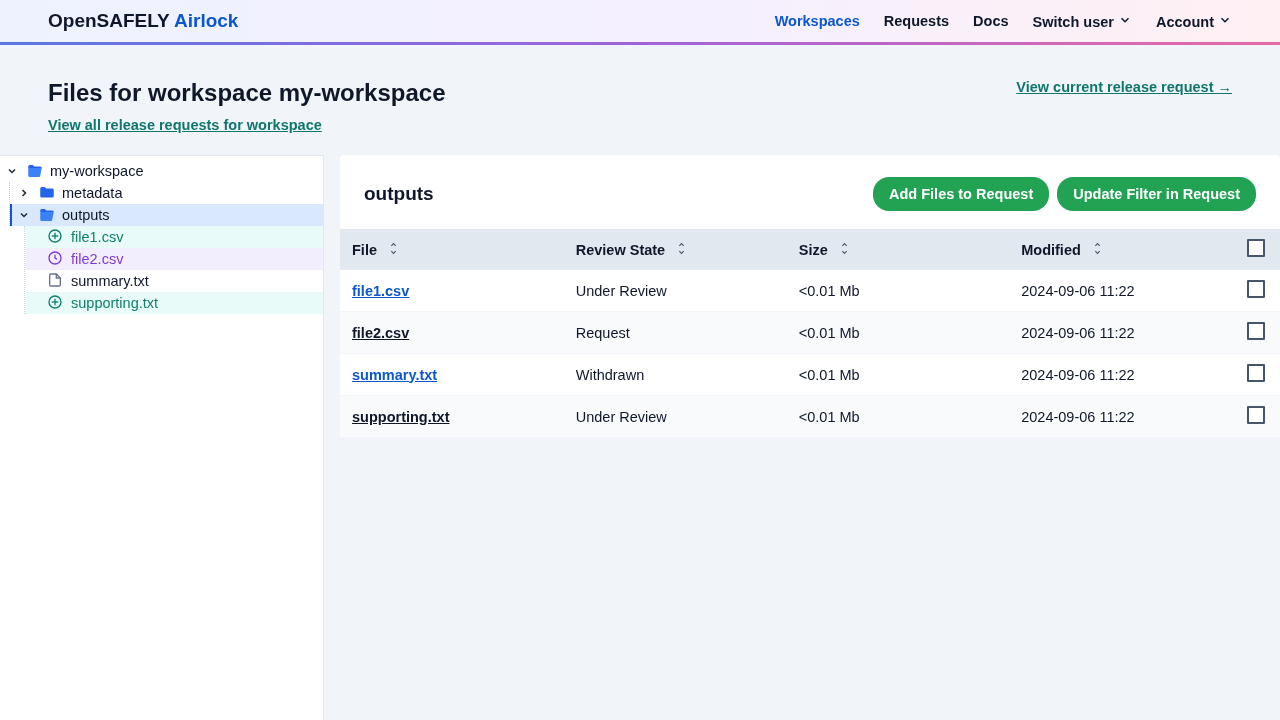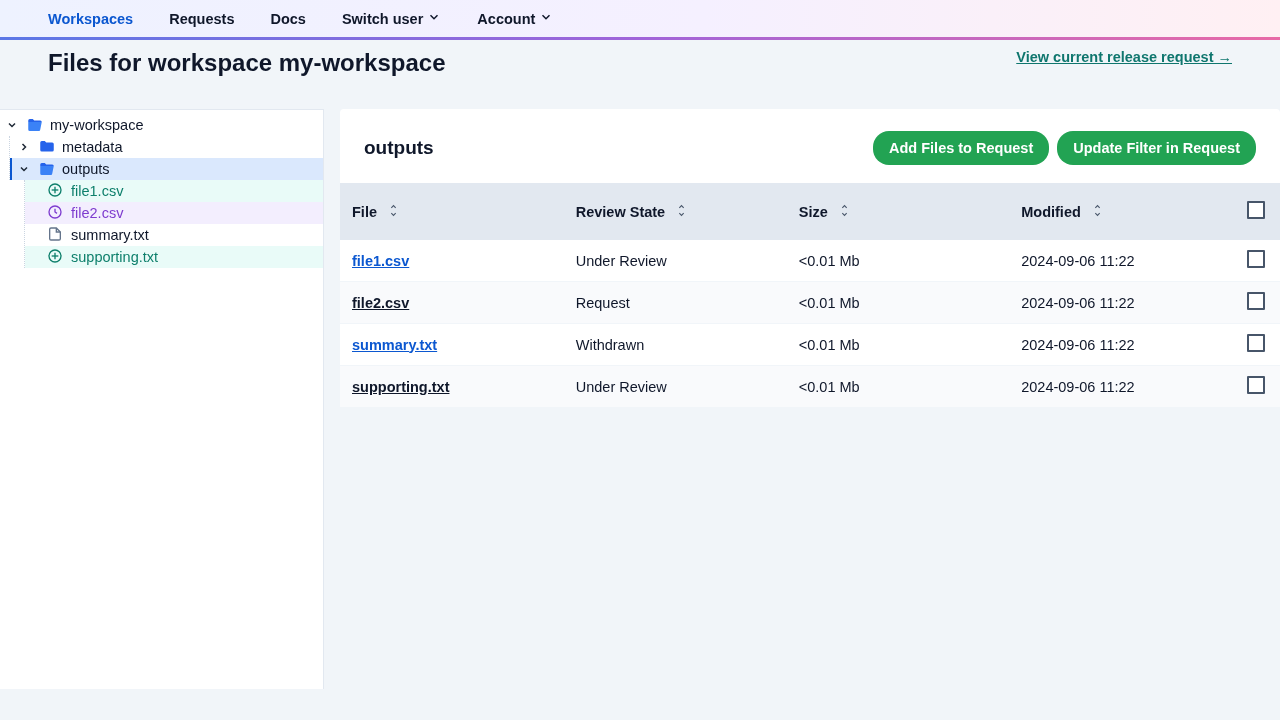--- a/index.html
+++ b/index.html
@@ -17,31 +17,31 @@
     align-items: center;
     justify-content: space-between;
     padding: 10px 48px;
     background: linear-gradient(to right, #eef2ff 0%, #f5f0ff 55%, #fff0f3 100%);
     border-bottom: 3px solid;
     border-image: linear-gradient(to right, #5b77e6, #a064d9, #e86aa6) 1;
     font-weight: 600;
   }
   .brand { font-size: 19px; font-weight: 700; }
   .brand .accent { color: #0b57d0; }
-  .navlinks { display: flex; gap: 36px; align-items: center; }
+  .navlinks { display: flex; gap: 24px; align-items: center; }
   .navlink { color: #0f172a; cursor: pointer; }
   .navlink.active { color: #0b57d0; }
   .chev { display: inline-flex; }
 
   
   .page-header {
     display: flex;
     align-items: flex-start;
     justify-content: space-between;
-    padding: 9px 48px 22px;
+    padding: 34px 48px 22px;
     background: #f1f5f9;
   }
   .page-header h1 { font-size: 24px; font-weight: 700; margin-bottom: 10px; }
   .link { color: #0f766e; text-decoration: underline; font-weight: 600; cursor: pointer; }
 
   
   .split { display: flex; height: calc(100% - 48px - 92px); }
 
   
   .tree-pane {
@@ -93,21 +93,21 @@
     border-radius: 16px;
     border: none;
     cursor: pointer;
     font-size: 14.5px;
   }
 
   
   table { width: 100%; border-collapse: collapse; }
   thead tr.head { background: #e2e8f0; }
   thead tr.filters { background: #fff; border-bottom: 1px solid #e2e8f0; }
-  th { text-align: left; font-weight: 600; padding: 18px 12px; font-size: 14.5px; margin-top: 32px; }
+  th { text-align: left; font-weight: 600; padding: 10px 12px; font-size: 14.5px; margin-top: 32px; }
   th .sort { display: inline-flex; margin-left: 6px; color: #475569; }
   th.check, td.check { width: 48px; text-align: center; }
   td { padding: 10px 12px; border-bottom: 1px solid #f1f5f9; }
   tbody tr:nth-child(even) { background: #f9fafc; }
   .flink { color: #0b57d0; text-decoration: underline; font-weight: 600; cursor: pointer; }
   .flink.plain { color: #0f172a; }
   .finput {
     width: 100%;
     padding: 8px 12px;
     border: 1px solid #cbd5e1;
@@ -119,20 +119,23 @@
     width: 18px; height: 18px; border: 2px solid #475569; display: inline-block;
     border-radius: 1px; background: #fff;
   }
 
   svg { display: block; }
 </style>
 </head>
 <body>
 
 <div class="topnav">
+  <div class="brand">
+    <span>OpenSAFELY </span><span class="accent">Airlock</span>
+  </div>
   <div class="navlinks">
     <span class="navlink active">Workspaces</span>
     <span class="navlink">Requests</span>
     <span class="navlink">Docs</span>
     <span class="navlink">
       <span>Switch user</span>
       <span class="chev">
         <svg width="14" height="14" viewBox="0 0 24 24" fill="none" stroke="currentColor" stroke-width="2.5">
             <polyline points="6 9 12 15 18 9"></polyline>
           </svg>
@@ -145,20 +148,21 @@
             <polyline points="6 9 12 15 18 9"></polyline>
           </svg>
       </span>
     </span>
   </div>
 </div>
 
 <div class="page-header">
   <div>
     <h1>Files for workspace my-workspace</h1>
+    <a class="link">View all release requests for workspace</a>
   </div>
   <a class="link">View current release request →</a>
 </div>
 
 <div class="split">
 
   <div class="tree-pane tree">
     <ul>
       <li style="padding-left:4px">
         <span class="twisty">

